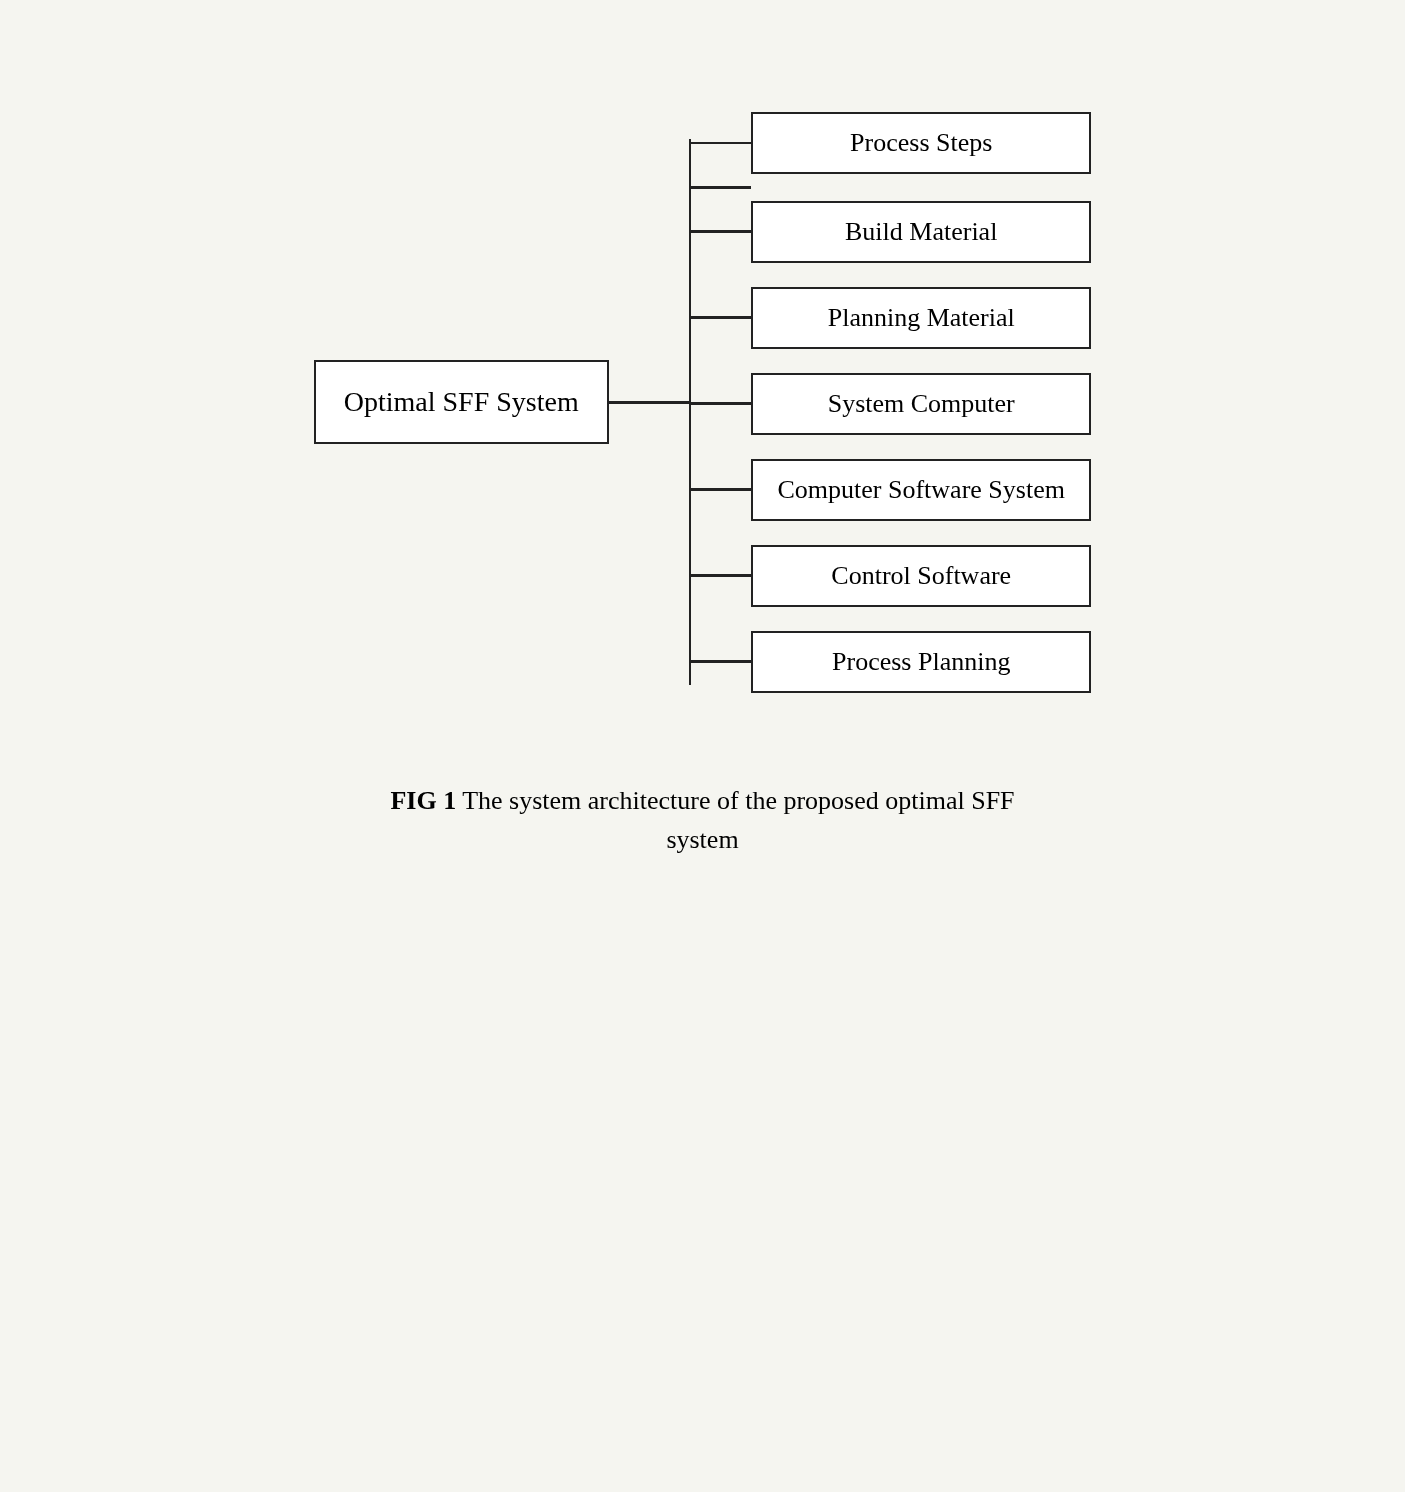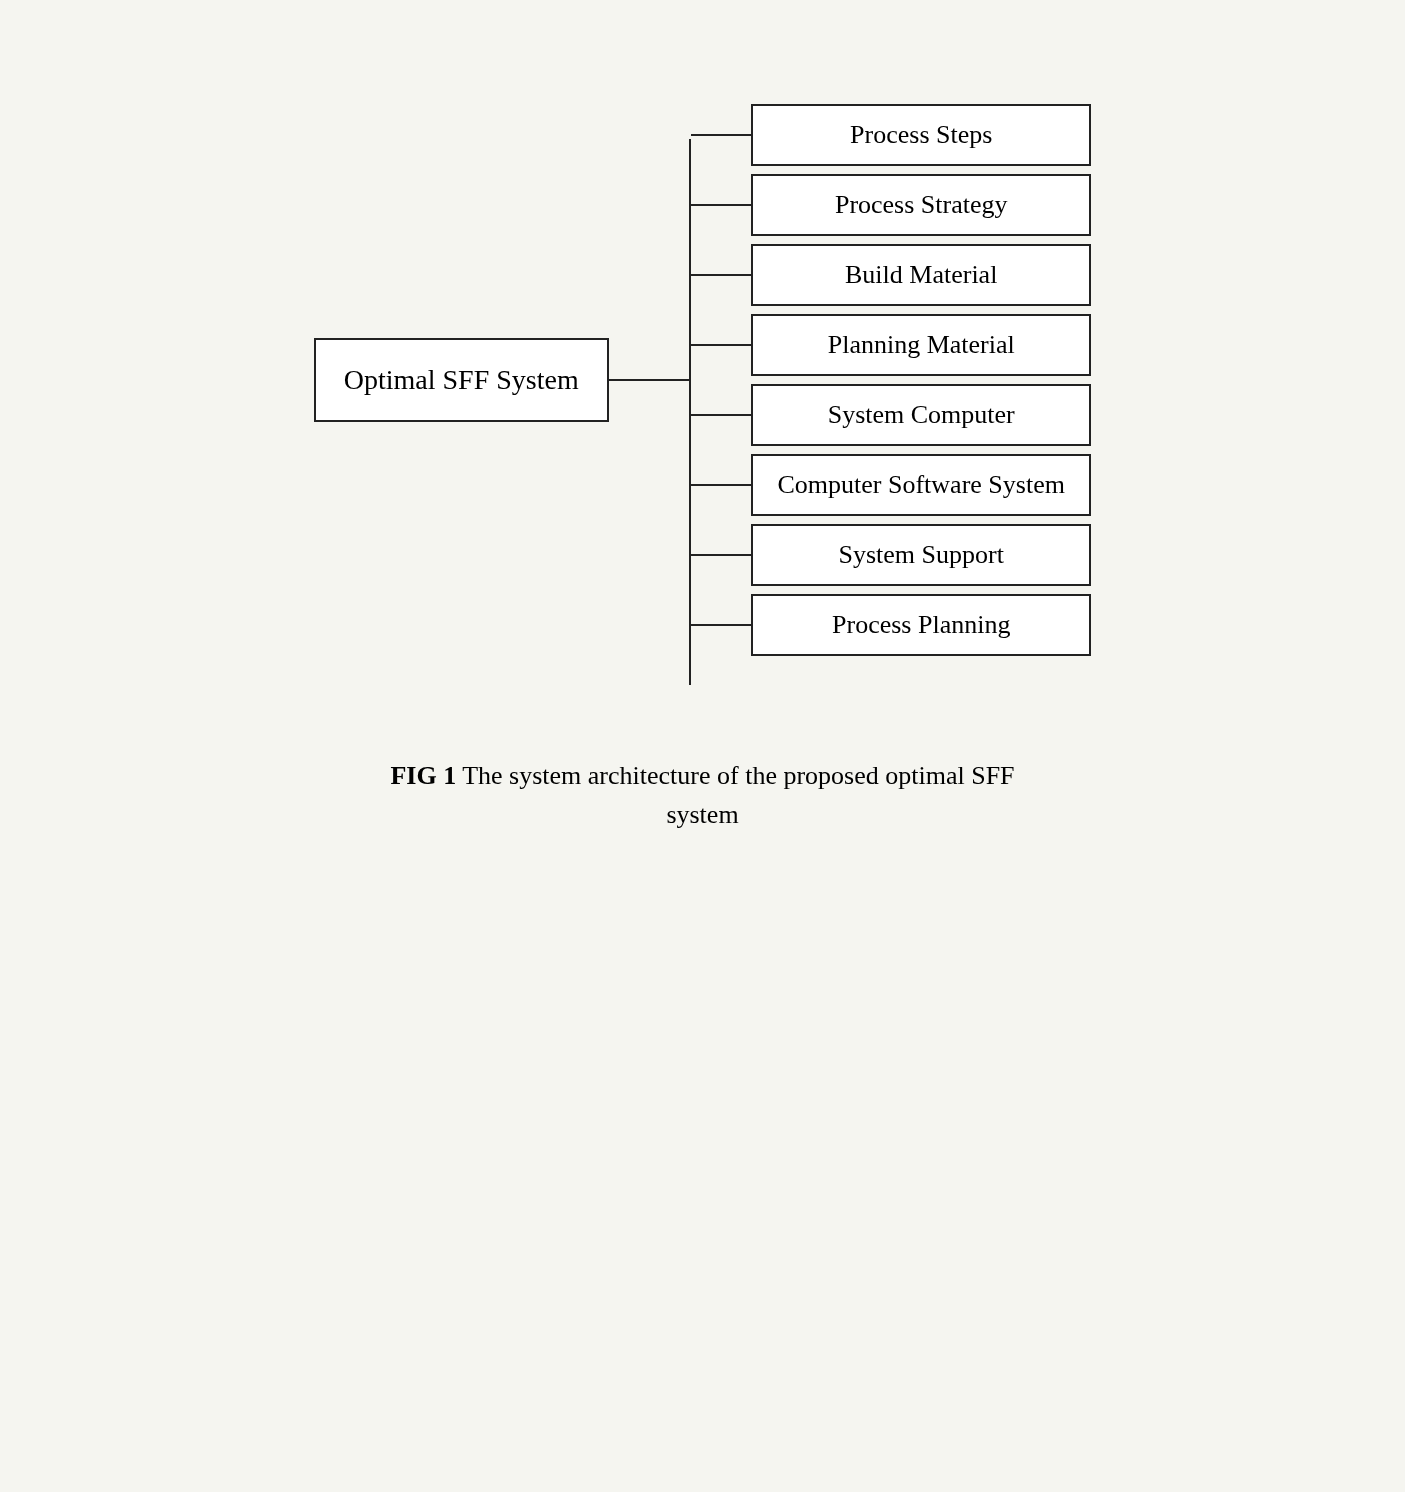--- a/index.html
+++ b/index.html
@@ -42,25 +42,25 @@
       align-items: center;
     }
 
     .node-box {
       border: 2px solid #222;
       background: #fff;
       font-size: 26px;
       padding: 14px 24px;
       min-width: 340px;
       text-align: center;
-      margin: 4px 0;
+      margin: 12px 0;
     }
 
     .figure-caption {
-      margin-top: 96px;
+      margin-top: 76px;
       text-align: center;
       font-size: 26px;
       font-family: 'Times New Roman', Times, serif;
       line-height: 1.5;
       max-width: 700px;
     }
 
     .figure-caption .fig-label {
       font-weight: bold;
     }
@@ -84,21 +84,20 @@
 
           <div class="branch-row">
             <div style="width:2.5px; background:#222; flex-shrink:0; visibility:hidden;"></div>
             <div style="width:60px; height:2.5px; background:#222; flex-shrink:0; align-self:center;"></div>
             <div class="node-box">Process Steps</div>
           </div>
 
           <div class="branch-row">
             <div style="width:2.5px; background:#222; flex-shrink:0; visibility:hidden;"></div>
             <div style="width:60px; height:2.5px; background:#222; flex-shrink:0; align-self:center;"></div>
-            <div class="node-box">Process Strategy</div>
           </div>
 
           <div class="branch-row">
             <div style="width:2.5px; background:#222; flex-shrink:0; visibility:hidden;"></div>
             <div style="width:60px; height:2.5px; background:#222; flex-shrink:0; align-self:center;"></div>
             <div class="node-box">Build Material</div>
           </div>
 
           <div class="branch-row">
             <div style="width:2.5px; background:#222; flex-shrink:0; visibility:hidden;"></div>
@@ -114,21 +113,21 @@
 
           <div class="branch-row">
             <div style="width:2.5px; background:#222; flex-shrink:0; visibility:hidden;"></div>
             <div style="width:60px; height:2.5px; background:#222; flex-shrink:0; align-self:center;"></div>
             <div class="node-box">Computer Software System</div>
           </div>
 
           <div class="branch-row">
             <div style="width:2.5px; background:#222; flex-shrink:0; visibility:hidden;"></div>
             <div style="width:60px; height:2.5px; background:#222; flex-shrink:0; align-self:center;"></div>
-            <div class="node-box">System Support</div>
+            <div class="node-box">Control Software</div>
           </div>
 
           <div class="branch-row">
             <div style="width:2.5px; background:#222; flex-shrink:0; visibility:hidden;"></div>
             <div style="width:60px; height:2.5px; background:#222; flex-shrink:0; align-self:center;"></div>
             <div class="node-box">Process Planning</div>
           </div>
 
         </div>
       </div>

